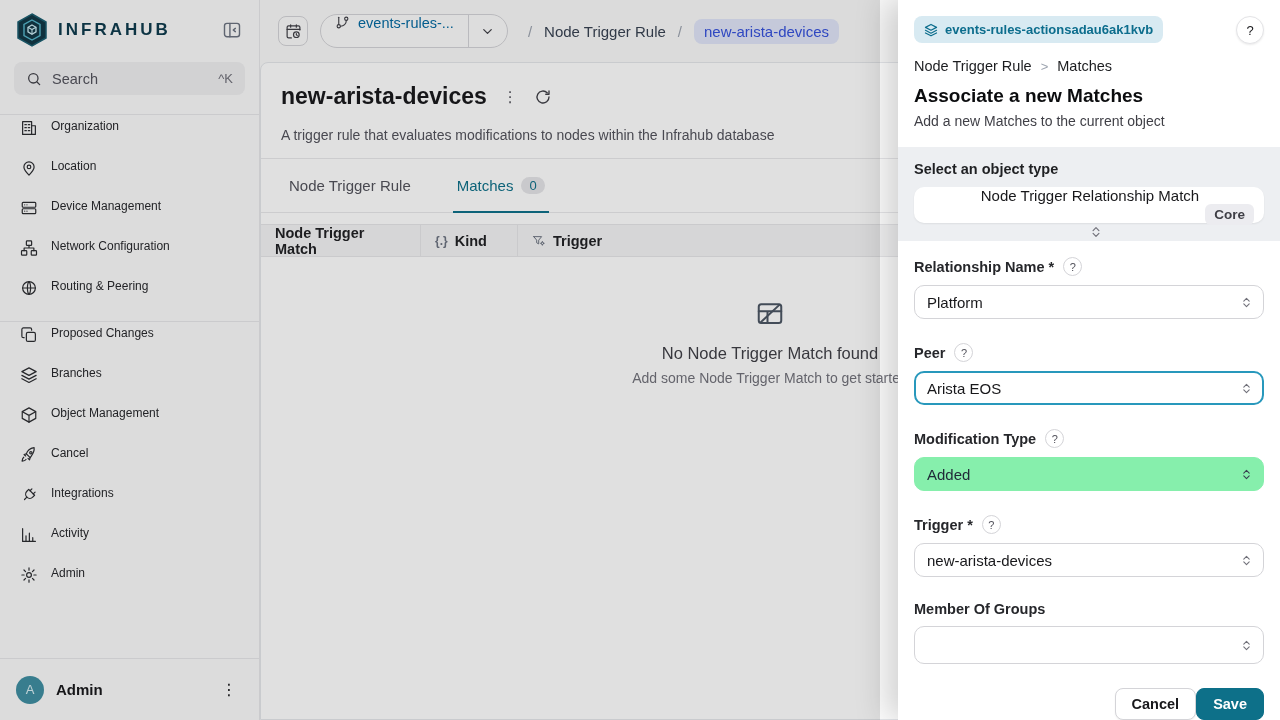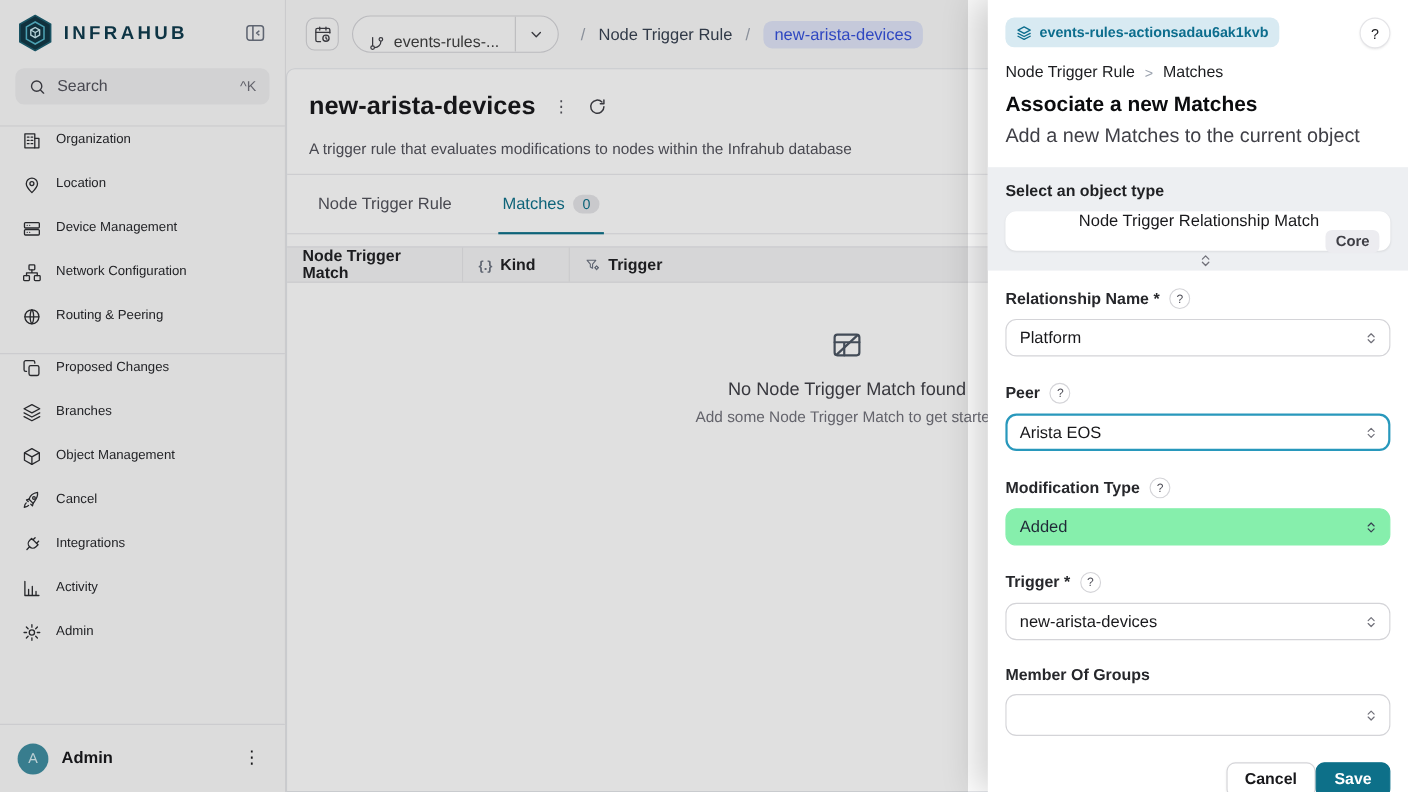--- a/index.html
+++ b/index.html
@@ -23,21 +23,21 @@
   .nav-group-divider { border-top:1px solid #e7e7ea; margin:2px 0 4px 0; }
   .sidebar-footer { position:absolute; left:0; right:0; bottom:0; height:62px; border-top:1px solid #e7e7ea; display:flex; align-items:center; padding:0 16px; background:#fbfbfb; }
   .avatar { width:28px; height:28px; border-radius:50%; background:#3f8ea1; color:#d9eef3; font-size:13px; display:flex; align-items:center; justify-content:center; }
   .footer-name { margin-left:12px; font-size:15px; font-weight:600; color:#18181b; flex:1; }
   .kebab { font-size:16px; color:#18181b; line-height:1; padding:2px 6px; }
 
   
   .main-header { position:absolute; left:260px; top:0; width:1020px; height:62px; display:flex; align-items:center; padding:0 18px; background:#fafafa; }
   .icon-btn { width:30px; height:30px; border:1px solid #d4d4d8; border-radius:8px; background:#fbfbfb; display:flex; align-items:center; justify-content:center; color:#3f3f46; }
   .branch-pill { margin-left:12px; height:34px; border:1px solid #d4d4d8; border-radius:17px; background:#fcfcfc; display:flex; align-items:stretch; overflow:hidden; }
-  .branch-pill .bp-main { display:flex; align-items:flex-end; gap:8px; padding:0 14px; color:#404040; font-size:14.5px; }
+  .branch-pill .bp-main { display:flex; align-items:flex-start; gap:8px; padding:0 14px; color:#0369a1; font-size:14.5px; }
   .branch-pill .bp-sep { border-left:1px solid #d4d4d8; }
   .branch-pill .bp-caret { width:38px; display:flex; align-items:center; justify-content:center; color:#3f3f46; }
   .crumbs { display:flex; align-items:center; margin-left:20px; gap:12px; }
   .crumb-sep { color:#9ca3af; font-size:15px; }
   .crumb { font-size:15px; color:#374151; }
   .crumb-current { font-size:15px; color:#3450dc; background:#e0e5f8; padding:4px 10px; border-radius:8px; }
 
   
   .main-card { position:absolute; left:260px; top:62px; width:1020px; height:658px; background:#fff; border:1px solid #e5e7eb; border-radius:8px 0 0 0; }
   .title-row { display:flex; align-items:center; gap:16px; padding:20px 20px 0 20px; }
@@ -66,21 +66,21 @@
   
   .drawer { position:absolute; right:0; top:0; width:382px; height:720px; background:#fff; z-index:50; box-shadow:-12px 0 30px rgba(0,0,0,0.18);margin-left:38px; }
   .drawer-head { padding:16px 16px 0 16px; }
   .drawer-top { display:flex; align-items:flex-start; justify-content:space-between; }
   .branch-badge { display:flex; align-items:center; gap:7px; background:#d8eaf2; color:#0c6d8d; border-radius:8px; padding:6px 10px; font-size:13px; font-weight:600; }
   .branch-badge .bb-icon { display:flex; color:#0c6d8d; }
   .help-btn { width:28px; height:28px; border-radius:50%; border:1px solid #e4e4e7; background:#fff; box-shadow:0 1px 2px rgba(0,0,0,0.08); font-size:13px; color:#18181b; display:flex; align-items:center; justify-content:center; }
   .drawer-crumbs { display:flex; align-items:center; gap:9px; margin-top:14px; font-size:14.5px; color:#1c1d20; }
   .drawer-crumb-sep { color:#9ca3af; font-size:13px; }
   .drawer-title { margin-top:11px; font-size:19px; font-weight:700; color:#0b0c0e; }
-  .drawer-sub { margin-top:6px; font-size:18px; color:#3f3f46; padding-bottom:18px; }
+  .drawer-sub { margin-top:6px; font-size:14px; color:#3f3f46; padding-bottom:18px; }
   .object-type-section { background:#edeff2; padding:14px 16px 18px 16px; }
   .section-label { font-size:14.5px; font-weight:600; color:#1f2023; margin-bottom:10px; }
   .select { height:34px; border:1px solid #d4d4d8; border-radius:10px; background:#fff; display:flex; align-items:center; padding:0 10px 0 12px; font-size:15px; color:#18181b; }
   .select .sel-caret { margin-left:auto; color:#71717a; display:flex; }
   .object-type-section .select { height:36px; border:none; box-shadow:0 1px 2px rgba(0,0,0,0.07);flex-direction:column; }
   .core-badge { margin-left:auto; background:#ececf0; color:#3f3f46; font-size:13.5px; font-weight:600; border-radius:6px; padding:3px 9px; }
   .object-type-section .sel-caret { margin-left:12px; }
   .drawer-form { padding:16px; }
   .field { margin-bottom:24px; }
   .field-label-row { display:flex; align-items:center; gap:9px; margin-bottom:9px; }

